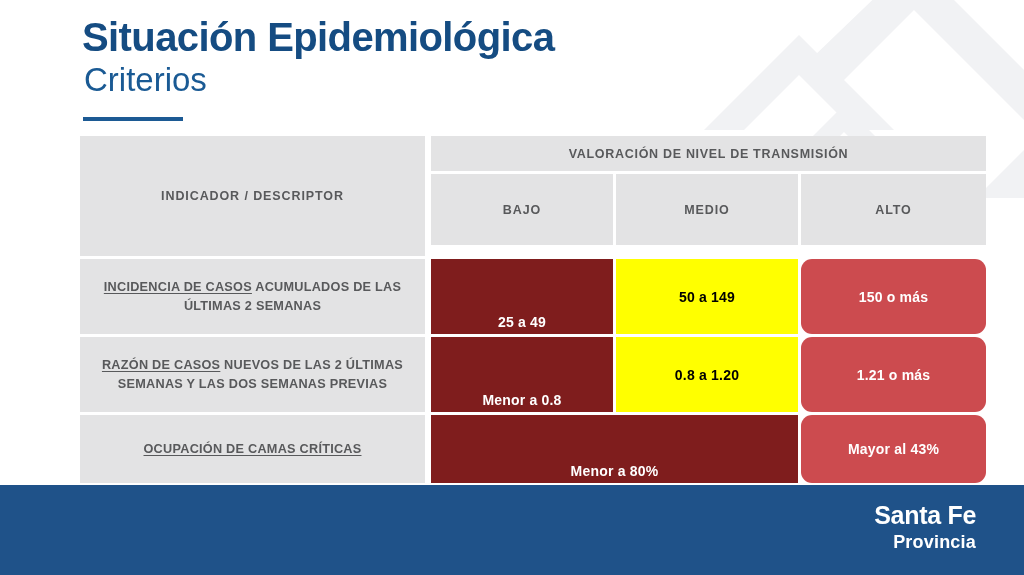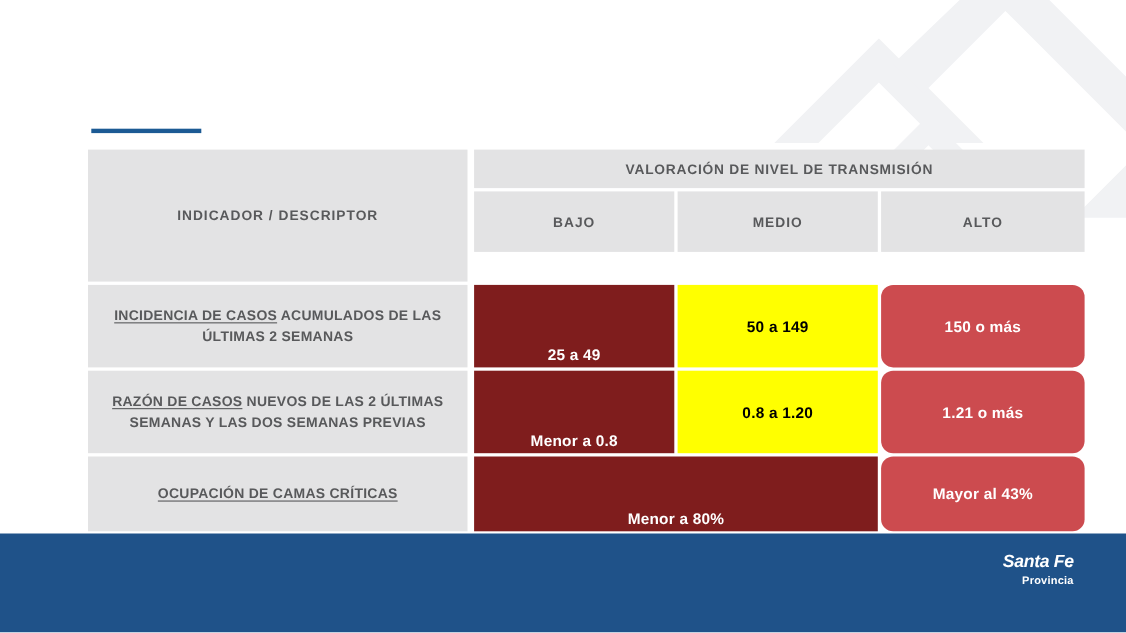--- a/index.html
+++ b/index.html
@@ -123,21 +123,21 @@
   .h-ind {
     font-size: 12.5px;
     font-weight: 700;
     letter-spacing: 0.9px;
     height: 120px;
   }
   .h-level {
     font-size: 12.5px;
     font-weight: 700;
     letter-spacing: 0.9px;
-    height: 55px;
+    height: 71px;
   }
   .header-stack {
     display: flex;
     flex-direction: column;
   }
   .header-stack .levels { display: flex; margin-top: 3px; }
 
   
   .r1 .cell { height: 75px; }
   .r2 .cell { height: 75px; }
@@ -170,46 +170,49 @@
   }
   .brand {
     position: absolute;
     right: 48px;
     top: 18px;
     text-align: right;
     color: #ffffff;
     line-height: 1;
   }
   .brand-name {
-    font-size: 16px;
+    font-size: 25px;
     font-weight: 700;
     letter-spacing: -0.3px;
-    font-style: italic;
   }
   .brand-sub {
-    font-size: 10px;
+    font-size: 18px;
     font-weight: 700;
     letter-spacing: 0.2px;
     margin-top: 5px;
   }
 </style>
 </head>
 <body>
 
 <div id="slide">
 
   <svg class="watermark" viewBox="0 0 440 200" xmlns="http://www.w3.org/2000/svg" aria-hidden="true">
     <g fill="#F1F2F4">
       <path d="M120 130 L215 35 L310 130 L270 130 L215 75 L160 130 Z"></path>
       <path d="M205 160 L260 105 L315 160 L288 160 L260 132 L232 160 Z"></path>
       <path d="M330 -40 L440 70 L440 120 L330 10 L255 85 L228 58 Z"></path>
       <path d="M392 198 L440 150 L440 198 Z"></path>
     </g>
   </svg>
 
+  <div class="title-block">
+    <div class="title-main">Situación Epidemiológica</div>
+    <div class="title-sub">Criterios</div>
+  </div>
   <div class="title-rule"></div>
 
   <div class="table">
 
     <div class="row">
       <div class="cell gray col-ind h-ind">INDICADOR / DESCRIPTOR</div>
       <div class="gap"></div>
       <div class="header-stack col-vals">
         <div class="cell gray h-group">VALORACIÓN DE NIVEL DE TRANSMISIÓN</div>
         <div class="levels">

